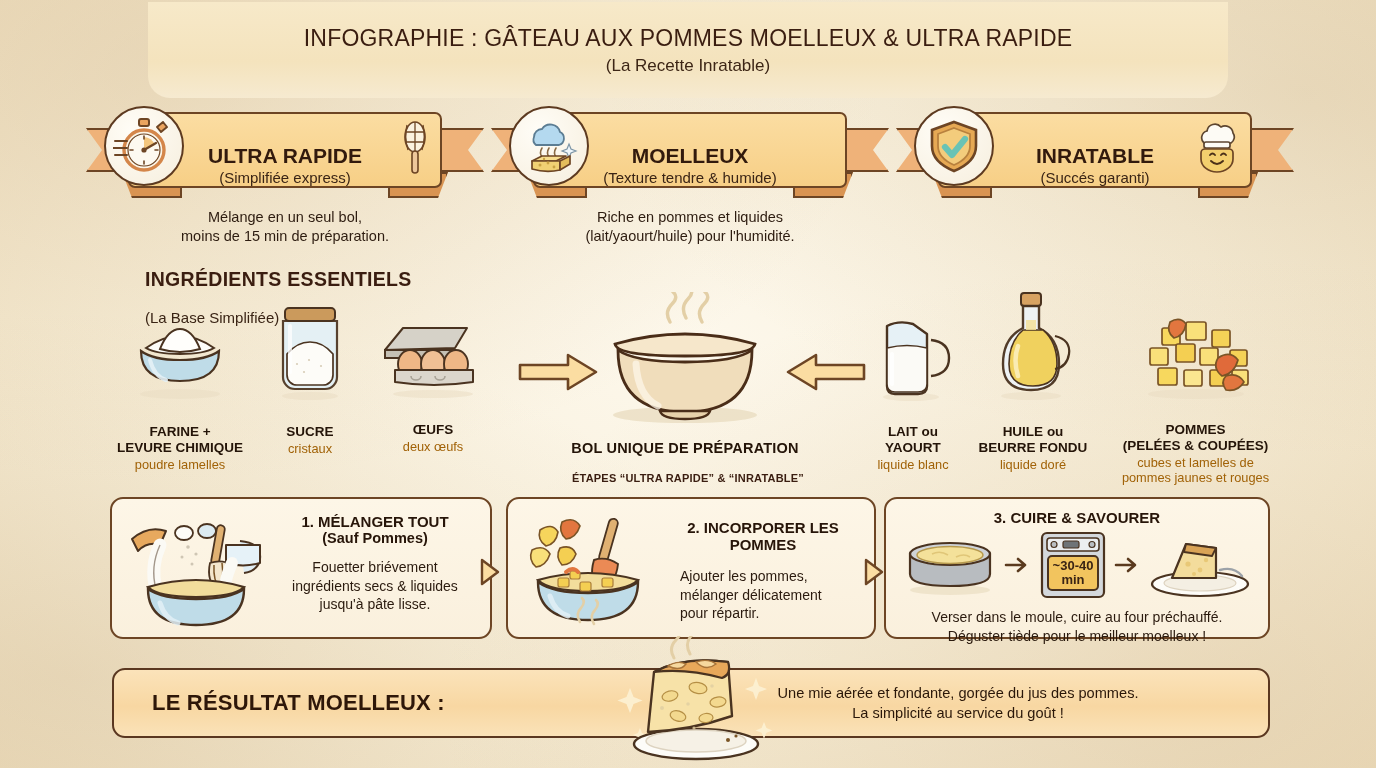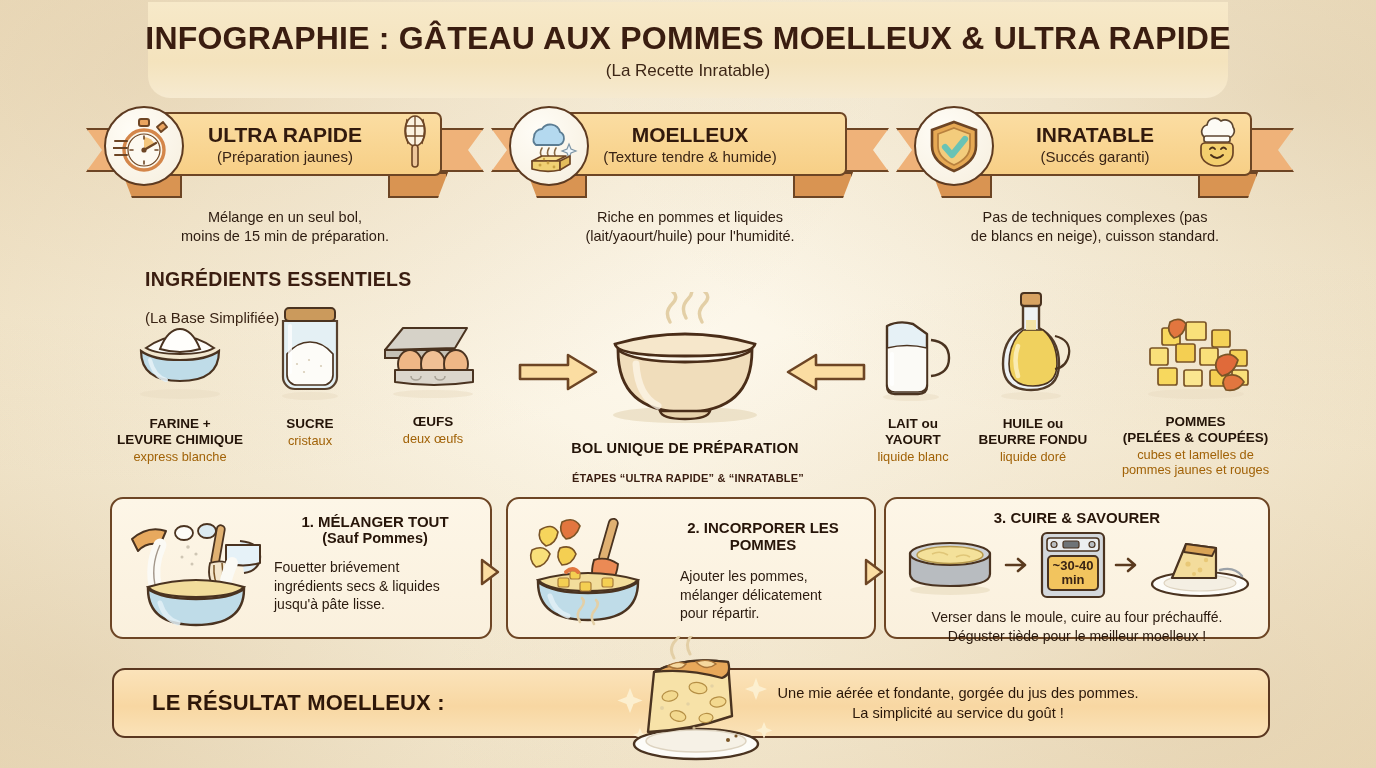--- a/index.html
+++ b/index.html
@@ -20,40 +20,40 @@
   .abs { position:absolute; }
 
   
   #title-banner {
     left:148px; top:2px; width:1080px; height:96px;
     background:linear-gradient(180deg,#f7e9c9 0%,#f4e3bd 62%,#f6ead0 100%);
     border-radius:0 0 22px 22px;
     display:flex; flex-direction:column; align-items:center; justify-content:center;
   }
   #title-main {
-    font-size:32px; font-weight:bold; letter-spacing:.2px;
+    font-size:23px; font-weight:normal; letter-spacing:.2px;
     color:#3a1d10; white-space:nowrap;text-align:right;
   }
   #title-sub { font-size:17px; color:#3d2616; margin-top:4px; }
 
   
   .pillar { top:104px; height:150px; }
   .ribbon-wrap { position:relative; height:78px; }
   .ribbon-tail {
     position:absolute; top:24px; width:52px; height:44px;
     background:#efb279; border:2.2px solid #6d4524;
   }
   .tail-l { left:0;  clip-path:polygon(0 0,100% 0,100% 100%,0 100%,16px 50%); }
   .tail-r { right:0; clip-path:polygon(0 0,100% 0,100% 100%,0 100%); }
   .tail-r-in { clip-path:polygon(0 0,100% 0,calc(100% - 16px) 50%,100% 100%,0 100%); }
   .ribbon-body {
-    position:absolute; left:42px; right:42px; top:8px; height:64px;
+    position:absolute; left:42px; right:42px; top:8px; height:76px;
     background:linear-gradient(180deg,#fbdda2 0%,#f7cf86 100%);
     border:2.4px solid #6d4524; border-radius:7px;
-    display:flex; flex-direction:column; align-items:center; justify-content:center;
+    display:flex; flex-direction:column; align-items:center; justify-content:flex-end;
     z-index:3;
   }
   .ribbon-fold {
     position:absolute; top:68px; width:60px; height:26px;
     background:#d99452; border:2.2px solid #6d4524; z-index:2;
   }
   .fold-l { left:36px; clip-path:polygon(0 0,100% 0,100% 100%,10px 100%); }
   .fold-r { right:36px; clip-path:polygon(0 0,100% 0,calc(100% - 10px) 100%,0 100%); }
   .pillar-title { font-size:21px; font-weight:bold; color:#321a0d; white-space:nowrap; }
   .pillar-sub { font-size:15px; color:#3a2415; margin-top:1px; white-space:nowrap; }
@@ -68,21 +68,21 @@
     display:flex; align-items:center; justify-content:center;
   }
   .ribbon-deco { position:absolute; right:10px; top:50%; transform:translateY(-50%); z-index:7; }
 
   
   #ingr-heading { left:145px; top:268px; }
   #ingr-title { font-size:19.5px; font-weight:bold; color:#3a1d10; letter-spacing:.3px; }
   #ingr-sub { font-size:15px; color:#3a2415; margin-top:18px; }
   .ingr { text-align:center; width:150px; }
   .ingr-art { height:82px; display:flex; align-items:flex-end; justify-content:center; }
-  .ingr-name { font-size:13.5px; font-weight:bold; color:#241408; line-height:1.18; margin-top:14px; }
+  .ingr-name { font-size:13.5px; font-weight:bold; color:#241408; line-height:1.18; margin-top:22px; }
   .ingr-note { font-size:12.8px; color:#a16207; line-height:1.2; margin-top:1px; }
 
   #bowl-center { left:560px; top:292px; width:250px; text-align:center; }
   #bowl-label { font-size:14.5px; font-weight:bold; color:#241408; letter-spacing:.2px; margin-top:4px; }
 
   
   #steps-heading {
     left:0; right:0; top:472px; text-align:center;
     font-size:11px; font-weight:bold; color:#3a1d10; letter-spacing:.2px;
   }
@@ -123,21 +123,21 @@
   </div>
 
   <div class="abs pillar" style="left:86px;width:398px;">
     <div class="ribbon-wrap">
       <div class="ribbon-tail tail-l"></div>
       <div class="ribbon-tail tail-r tail-r-in"></div>
       <div class="ribbon-fold fold-l"></div>
       <div class="ribbon-fold fold-r"></div>
       <div class="ribbon-body">
         <div class="pillar-title">ULTRA RAPIDE</div>
-        <div class="pillar-sub">(Préparation jaunes)</div>
+        <div class="pillar-sub">(Simplifiée express)</div>
         <span class="ribbon-deco">
           <svg width="30" height="56" viewBox="0 0 30 56">
             <ellipse cx="15" cy="17" rx="10" ry="15" fill="#fbf2df" stroke="#6d4524" stroke-width="1.7"></ellipse>
             <path d="M15 2 V32 M7 5 Q4 17 8 30 M23 5 Q26 17 22 30 M5.2 12 H24.8 M5 22 H25" stroke="#6d4524" stroke-width="1.3" fill="none"></path>
             <rect x="12" y="31" width="6" height="22" rx="3" fill="#eec79a" stroke="#6d4524" stroke-width="1.6"></rect>
           </svg>
         </span>
       </div>
       <div class="badge">
         <svg width="62" height="62" viewBox="0 0 62 62">
@@ -210,24 +210,20 @@
         </span>
       </div>
       <div class="badge">
         <svg width="62" height="62" viewBox="0 0 62 62">
           <path d="M31 7 L53 15 v16 q0 16 -22 25 Q9 47 9 31 V15z" fill="#e6a954" stroke="#6d4524" stroke-width="2.6"></path>
           <path d="M31 13 L47 19 v12 q0 12 -16 19 Q15 43 15 31 V19z" fill="#f3cc7c" stroke="#b8813e" stroke-width="1.8"></path>
           <path d="M22 32 l7 8 13 -16" stroke="#69c3b5" stroke-width="6.2" fill="none" stroke-linecap="round" stroke-linejoin="round"></path>
         </svg>
       </div>
     </div>
-    <div class="pillar-desc">
-      <div>Pas de techniques complexes (pas</div>
-      <div>de blancs en neige), cuisson standard.</div>
-    </div>
   </div>
 
   <div class="abs" id="ingr-heading">
     <div id="ingr-title">INGRÉDIENTS ESSENTIELS</div>
     <div id="ingr-sub">(La Base Simplifiée)</div>
   </div>
 
   <div class="abs ingr" style="left:105px;top:320px;">
     <div class="ingr-art">
       <svg width="112" height="78" viewBox="0 0 112 78">
@@ -235,21 +231,21 @@
         <path d="M22 24 q34 -24 68 0 q-10 6 -34 6 q-24 0 -34 -6z" fill="#fdfcf8" stroke="#4a3320" stroke-width="2"></path>
         <path d="M36 25 q8 -20 20 -20 q12 0 20 20 q-20 6 -40 0z" fill="#fffefb" stroke="#4a3320" stroke-width="2"></path>
         <path d="M17 27 q0 30 39 30 q39 0 39 -30 q-12 9 -39 9 q-27 0 -39 -9z" fill="#bfdce8" stroke="#4a3320" stroke-width="2.2"></path>
         <path d="M26 36 q4 16 16 20" stroke="#e4f1f6" stroke-width="4" fill="none" stroke-linecap="round" opacity=".9"></path>
       </svg>
     </div>
     <div class="ingr-name">
       <div>FARINE +</div>
       <div>LEVURE CHIMIQUE</div>
     </div>
-    <div class="ingr-note">express blanche</div>
+    <div class="ingr-note">poudre lamelles</div>
   </div>
 
   <div class="abs ingr" style="left:235px;top:300px;">
     <div class="ingr-art" style="height:102px;">
       <svg width="82" height="100" viewBox="0 0 82 100">
         <ellipse cx="41" cy="94" rx="28" ry="4" fill="#e9dcc2" opacity=".5"></ellipse>
         <rect x="16" y="6" width="50" height="13" rx="4" fill="#cb9a5c" stroke="#4a3320" stroke-width="2"></rect>
         <path d="M14 19 h54 v56 a12 12 0 0 1 -12 12 H26 a12 12 0 0 1 -12 -12z" fill="#e3f1f7" stroke="#4a3320" stroke-width="2.2" opacity=".92"></path>
         <path d="M18 52 q10 -12 23 -12 q13 0 23 12 v21 a10 10 0 0 1 -10 10 H28 a10 10 0 0 1 -10 -10z" fill="#fdfcf8" stroke="#4a3320" stroke-width="1.7"></path>
         <circle cx="28" cy="62" r="1.1" fill="#d8cdb8"></circle>
@@ -396,21 +392,21 @@
           <path d="M104 34 h34 v18 q-17 5 -34 0z" fill="#e6f2f8" stroke="#4a3320" stroke-width="2" stroke-linejoin="round"></path>
           <path d="M110 52 q-10 22 -6 36" stroke="#fbfaf5" stroke-width="12" fill="none" stroke-linecap="round"></path>
           <path d="M26 78 q0 36 48 36 q48 0 48 -36 q-14 10 -48 10 q-34 0 -48 -10z" fill="#bfdce8" stroke="#4a3320" stroke-width="2.4"></path>
           <path d="M26 76 q48 -14 96 0 q-10 10 -48 10 q-38 0 -48 -10z" fill="#f2dd9c" stroke="#4a3320" stroke-width="2.2"></path>
           <path d="M38 92 q5 16 18 20" stroke="#e2f0f6" stroke-width="5" fill="none" stroke-linecap="round" opacity=".85"></path>
         </svg>
       </div>
       <div style="flex:1;padding:6px 4px 0 0;">
         <div class="step-title" style="text-align:center;">1. MÉLANGER TOUT</div>
         <div class="step-sub" style="text-align:center;">(Sauf Pommes)</div>
-        <div class="step-body" style="margin-top:12px;">
+        <div class="step-body" style="margin-top:12px;text-align:center;">
           <div>Fouetter briévement</div>
           <div>ingrédients secs &amp; liquides</div>
           <div>jusqu'à pâte lisse.</div>
         </div>
       </div>
     </div>
   </div>
 
   <div class="abs step-arrow" style="left:480px;">
     <svg width="22" height="28" viewBox="0 0 22 28">

